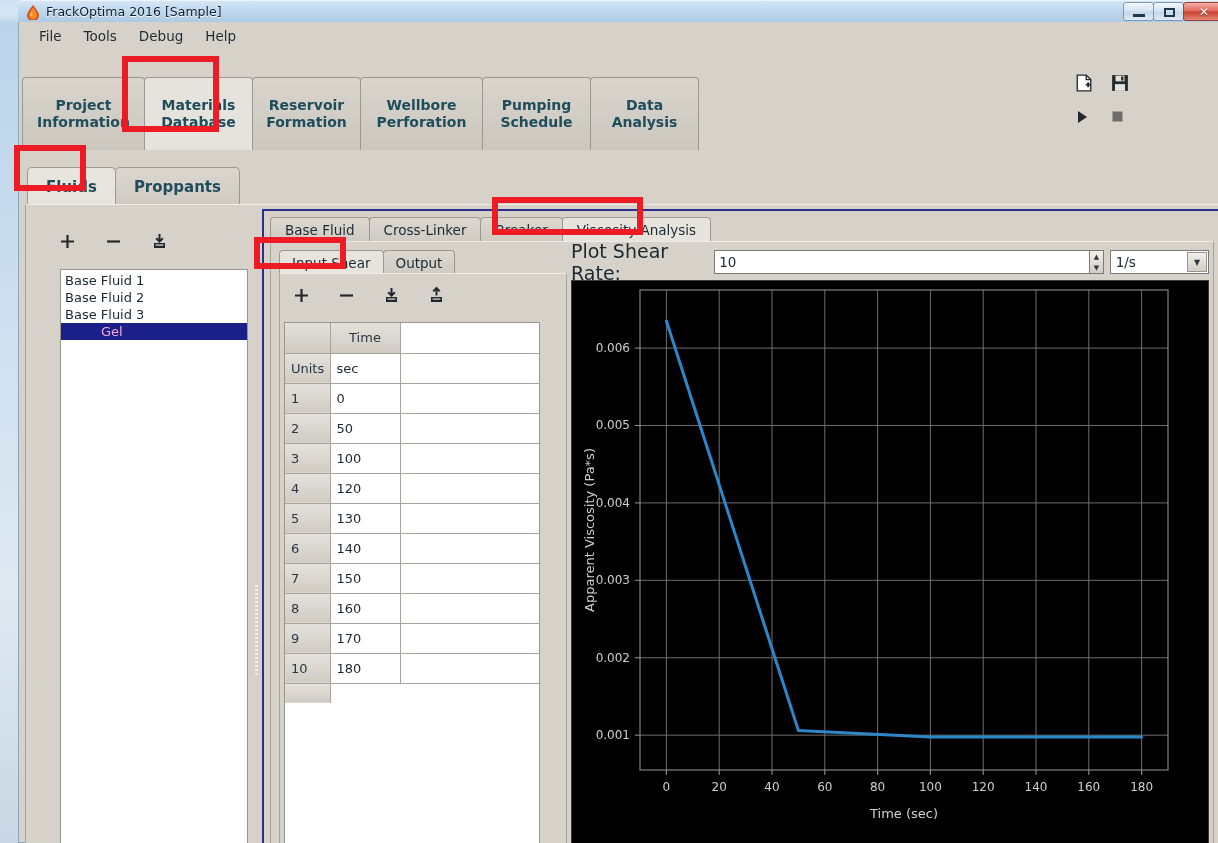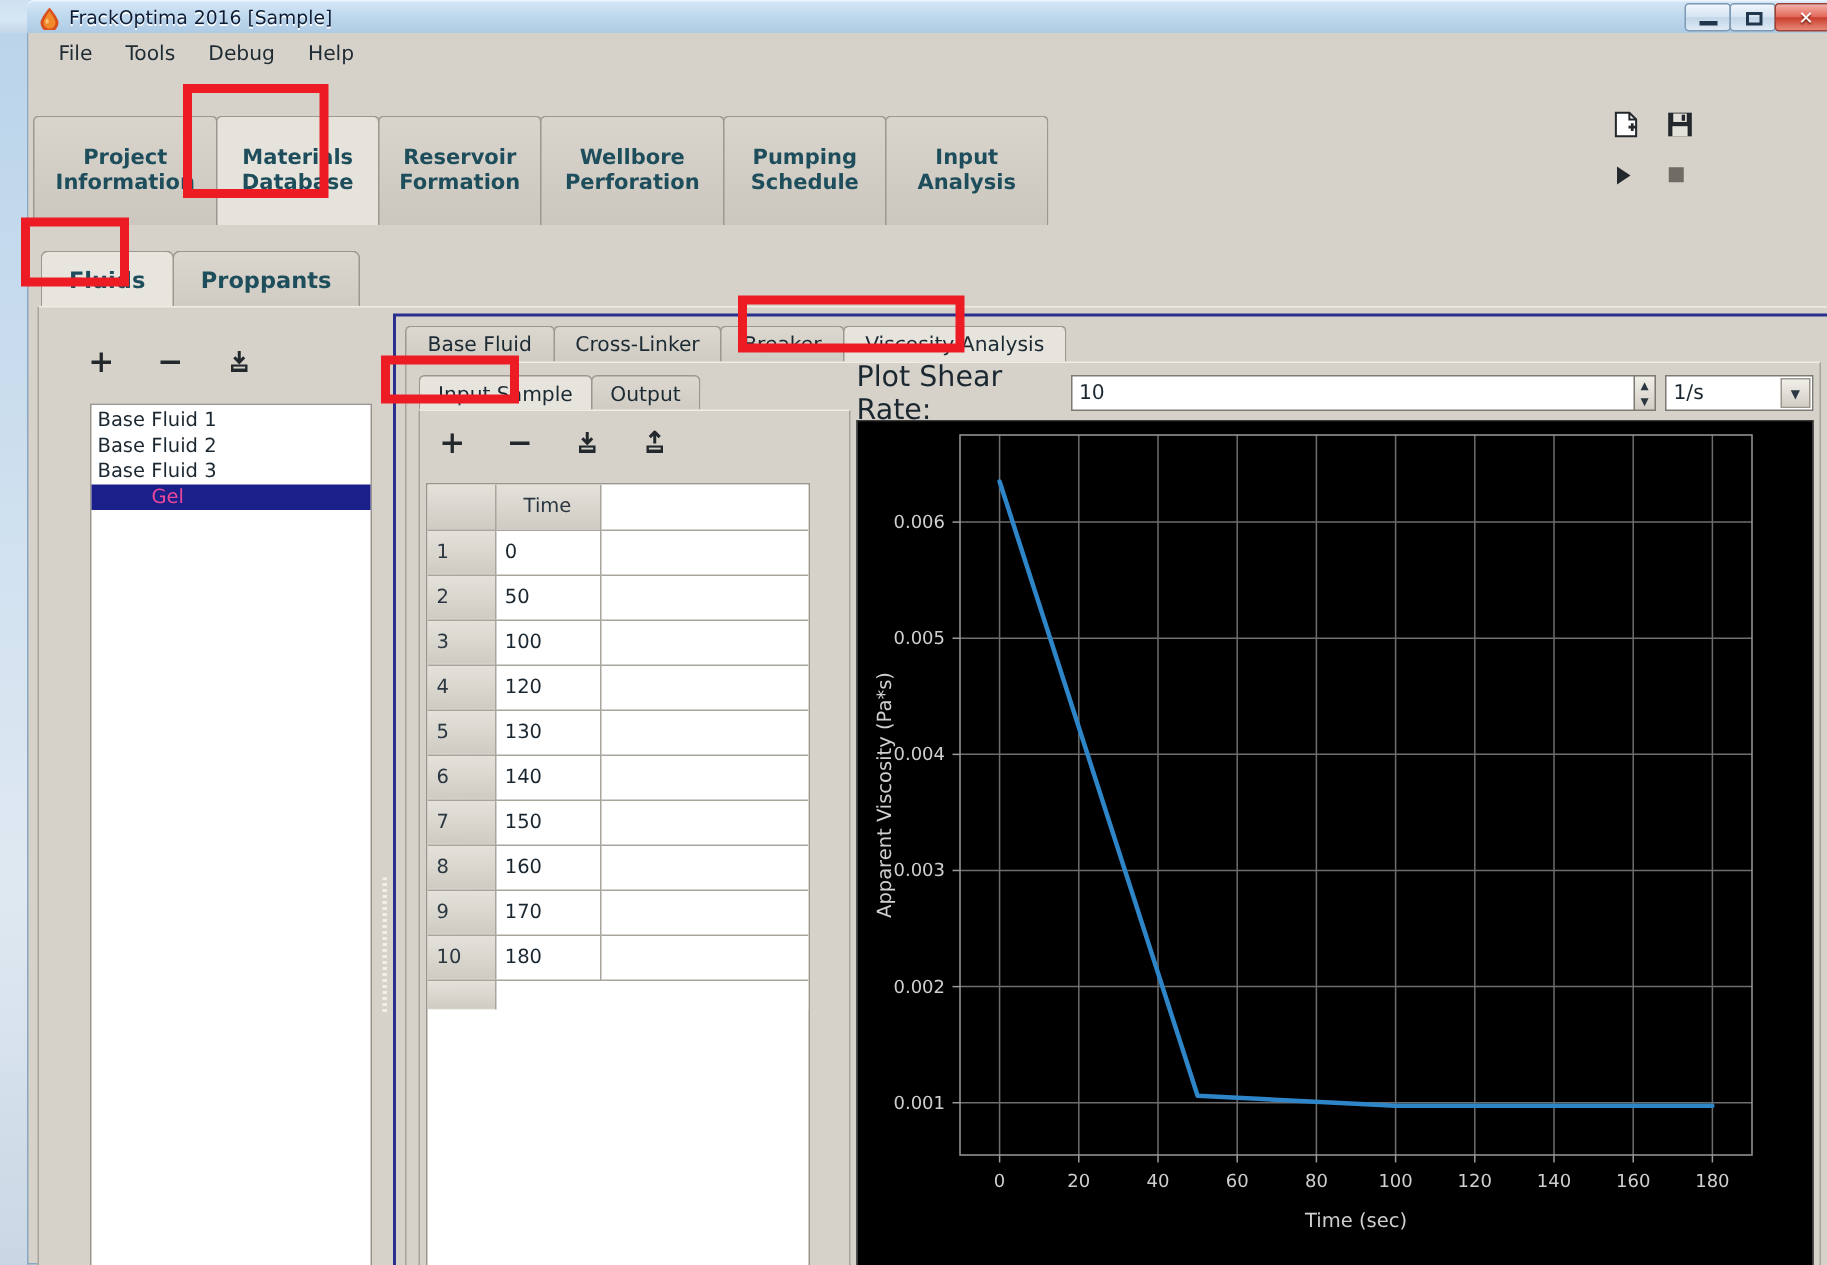--- a/index.html
+++ b/index.html
@@ -88,21 +88,21 @@
 
   
   #fluid-panel { position:absolute; left:22px; top:10px; width:212px; height:760px; }
   #fluid-tools { position:absolute; left:8px; top:10px; width:120px; height:32px; display:flex; gap:24px; align-items:center; }
   .tbtn { width:22px; height:22px; display:flex; align-items:center; justify-content:center; cursor:default; }
   .tbtn svg { display:block; }
 
   #fluid-list { position:absolute; left:12px; top:54px; width:188px; height:580px;
     background:#fff; border:1px solid #9a968e; padding:2px 0; }
   .fl-item { height:17px; line-height:17px; padding:0 4px; font-size:13px; color:#1b2730; }
-  .fl-item.selected { background:#1b1f8a; color:#ec4899;padding-left:40px; }
+  .fl-item.selected { background:#1b1f8a; color:#f9a8d4;padding-left:40px; }
 
   
   #splitter { position:absolute; left:227px; top:200px; width:8px; height:440px; }
   #splitter .dots { position:absolute; left:2px; top:180px; width:3px; height:90px;
     background-image: repeating-linear-gradient(180deg,#f2efe9 0 2px, transparent 2px 4px); }
 
   
   #right-panel { position:absolute; left:236px; top:4px; width:958px; height:768px;
     background:#d6d2ca; border:2px solid #2b2f8f; }
 
@@ -220,21 +220,21 @@
         </div>
         <div class="rtab w1">
           <span>Wellbore</span>
           <span>Perforation</span>
         </div>
         <div class="rtab">
           <span>Pumping</span>
           <span>Schedule</span>
         </div>
         <div class="rtab">
-          <span>Input</span>
+          <span>Data</span>
           <span>Analysis</span>
         </div>
       </div>
 
       <div id="ribbon-icons">
         <svg class="ric" style="left:6px;  top:16px;" viewBox="0 0 16 16">
           <path d="M2 1 h8 l4 4 v10 H2 Z" fill="#fff" stroke="#23282c" stroke-width="1.2"></path>
           <path d="M10 1 v4 h4" fill="none" stroke="#23282c" stroke-width="1.2"></path>
           <path d="M9.5 9.5 l4.5 0 M11.7 7.3 l0 4.5" stroke="#23282c" stroke-width="1.6"></path>
         </svg>
@@ -312,21 +312,21 @@
             </div>
             <div class="itab active">
               <span>Viscosity Analysis</span>
             </div>
           </div>
 
           <div id="inner-body">
 
             <div id="sub-tabs">
               <div class="stab active">
-                <span>Input Sample</span>
+                <span>Input Shear</span>
               </div>
               <div class="stab">
                 <span>Output</span>
               </div>
             </div>
 
             <div id="table-pane">
               <div id="table-tools">
                 <div class="tbtn">
                   <svg width="17" height="17" viewBox="0 0 17 17">
@@ -358,20 +358,25 @@
                 <table class="grid">
                   <colgroup>
                       <col class="c0">
                       <col class="c1">
                       <col>
                     </colgroup>
                   <tbody>
                     <tr>
                       <th class="corner"></th>
                       <th class="colhdr">Time</th>
+                      <td class="blank"></td>
+                    </tr>
+                    <tr>
+                      <td class="rowhdr">Units</td>
+                      <td class="cell">sec</td>
                       <td class="blank"></td>
                     </tr>
                     <tr>
                       <td class="rowhdr">1</td>
                       <td class="cell">0</td>
                       <td class="blank"></td>
                     </tr>
                     <tr>
                       <td class="rowhdr">2</td>
                       <td class="cell">50</td>

